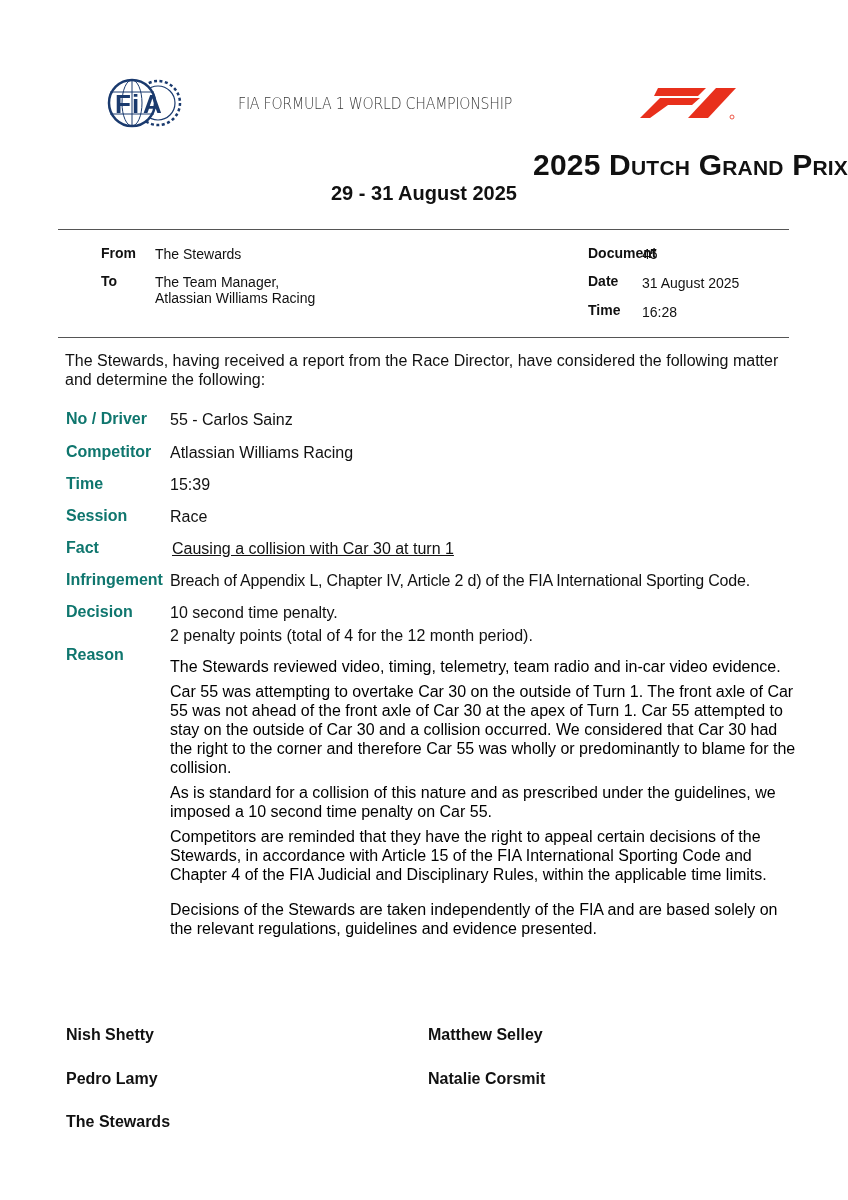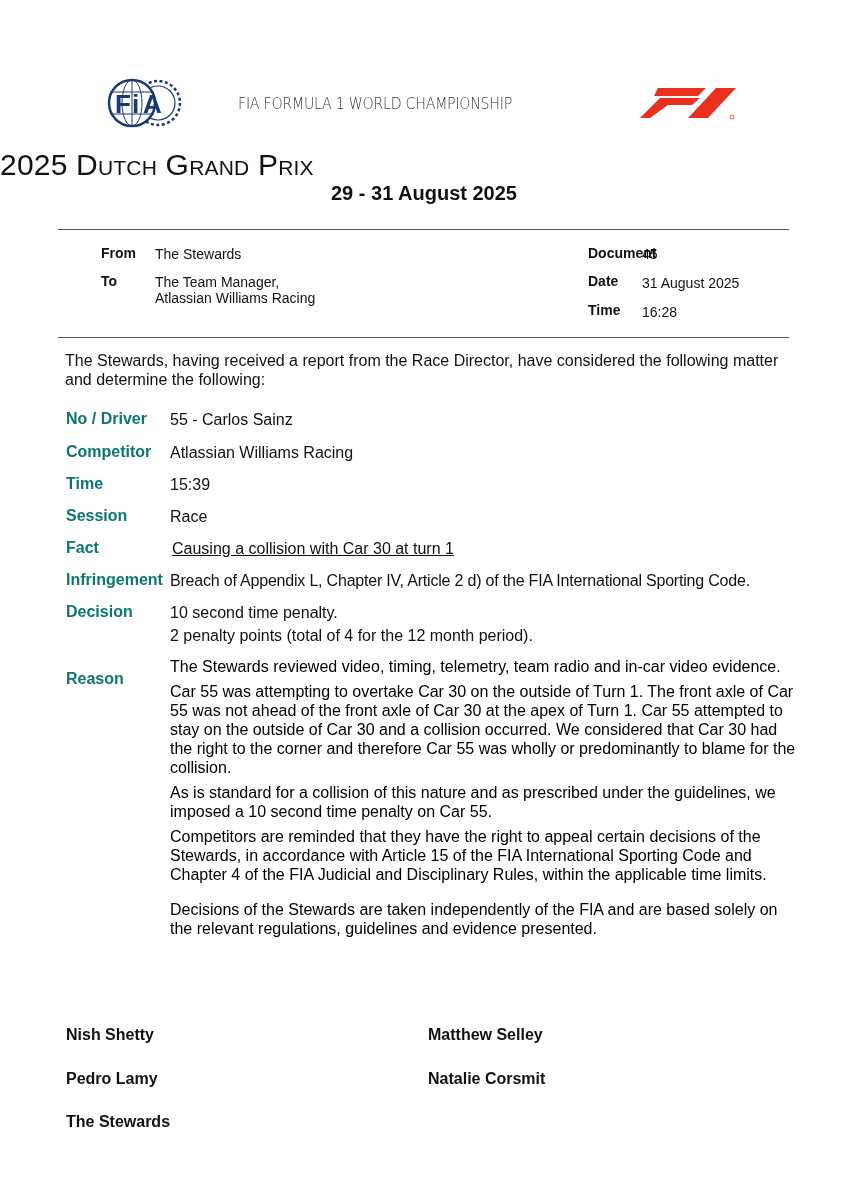--- a/index.html
+++ b/index.html
@@ -27,23 +27,23 @@
       letter-spacing: -0.3px;
       color: #3a3a3a;
       white-space: nowrap;
       transform: scaleX(0.86);
       transform-origin: left center;
     }
     .f1-logo { left: 636px; top: 86px; width: 104px; height: 36px; }
 
     .gp-title {
       left: 0; width: 848px; top: 148px;
-      text-align: left;
+      text-align: right;
       font-size: 30px;
-      font-weight: normal;
+      font-weight: bold;
       color: #111;
       font-variant: small-caps;
       letter-spacing: 0.2px;
     }
     .gp-dates {
       left: 0; width: 848px; top: 182px;
       text-align: center;
       font-size: 20px;
       font-weight: bold;
       color: #111;
@@ -148,21 +148,21 @@
 <div class="abs flbl" style="left:66px; top:539px;">Fact</div>
 <div class="abs fval" style="left:172px; top:540px;text-decoration:underline;">Causing a collision with Car 30 at turn 1</div>
 
 <div class="abs flbl" style="left:66px; top:571px;">Infringement</div>
 <div class="abs fval" style="left:170px; top:572px; letter-spacing:-0.2px;">Breach of Appendix L, Chapter IV, Article 2 d) of the FIA International Sporting Code.</div>
 
 <div class="abs flbl" style="left:66px; top:603px;">Decision</div>
 <div class="abs fval" style="left:170px; top:604px;">10 second time penalty.</div>
 <div class="abs fval" style="left:170px; top:627px;">2 penalty points (total of 4 for the 12 month period).</div>
 
-<div class="abs flbl" style="left:66px; top:670px;">Reason</div>
+<div class="abs flbl" style="left:66px; top:646px;">Reason</div>
 
 <div class="abs reason-block">
   <p>The Stewards reviewed video, timing, telemetry, team radio and in-car video evidence.</p>
   <p>Car 55 was attempting to overtake Car 30 on the outside of Turn 1. The front axle of Car 55 was not ahead of the front axle of Car 30 at the apex of Turn 1. Car 55 attempted to stay on the outside of Car 30 and a collision occurred. We considered that Car 30 had the right to the corner and therefore Car 55 was wholly or predominantly to blame for the collision.</p>
   <p>As is standard for a collision of this nature and as prescribed under the guidelines, we imposed a 10 second time penalty on Car 55.</p>
   <p>Competitors are reminded that they have the right to appeal certain decisions of the Stewards, in accordance with Article 15 of the FIA International Sporting Code and Chapter 4 of the FIA Judicial and Disciplinary Rules, within the applicable time limits.</p>
   <p class="gap">Decisions of the Stewards are taken independently of the FIA and are based solely on the relevant regulations, guidelines and evidence presented.</p>
 </div>
 
 <div class="abs sig" style="left:66px; top:1026px;">Nish Shetty</div>

